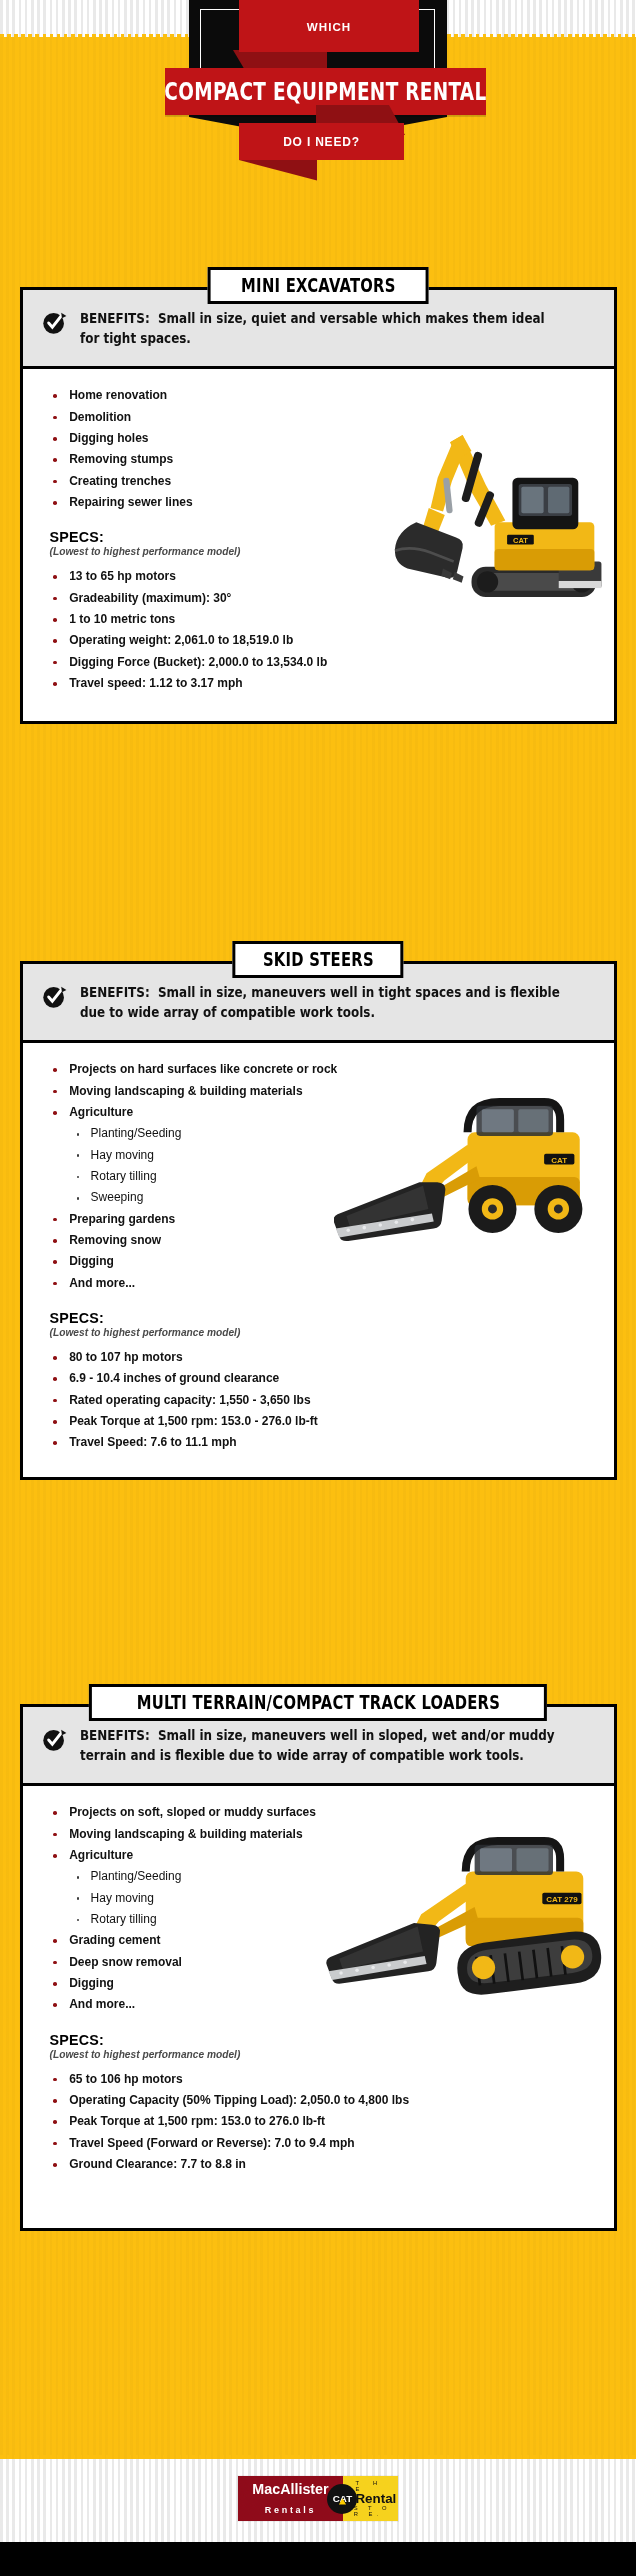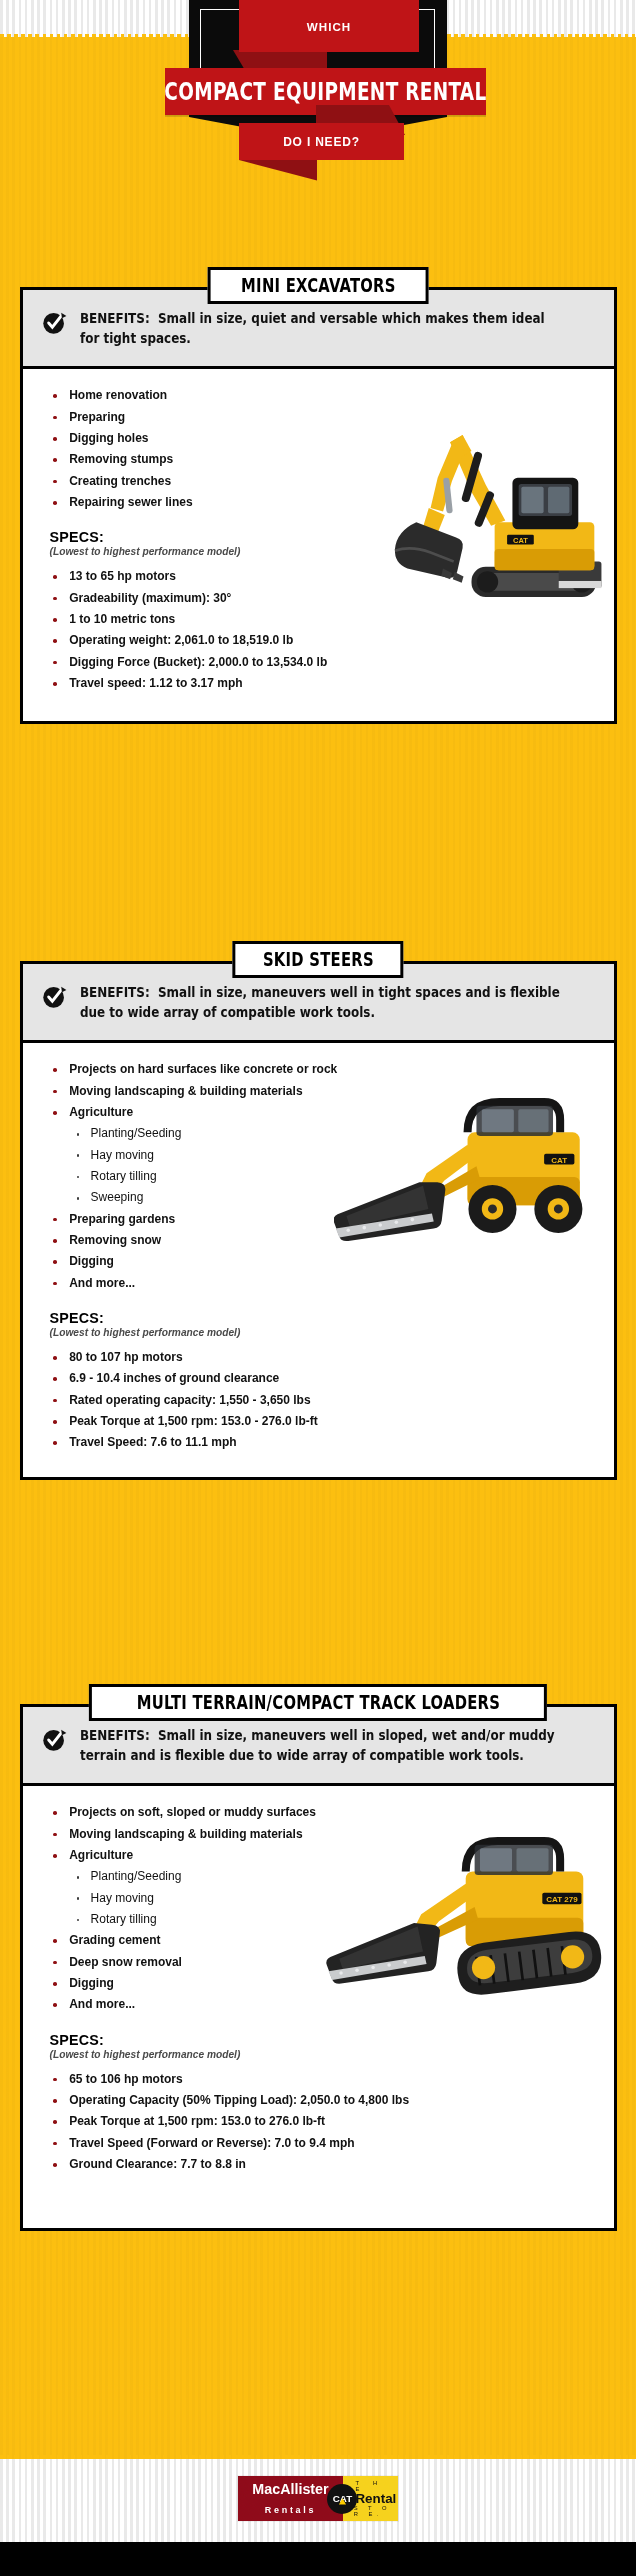--- a/index.html
+++ b/index.html
@@ -361,21 +361,21 @@
             <path d="M88 146 q-22 10 -24 30 q-1 16 14 22 l44 10 q10 2 12 -7 l6 -26 q2 -9 -8 -12 Z" fill="#2b2b2b"></path>
             <path d="M64 178 q18 -6 40 2 l26 10" stroke="#4d4d4d" stroke-width="3" fill="none"></path>
 
             <path d="M118 198 l10 5 l-2 7 l-10 -4 Z" fill="#3a3a3a"></path>
             <path d="M131 202 l10 5 l-2 7 l-10 -4 Z" fill="#3a3a3a"></path>
           </svg>
         </div>
 
         <ul class="uses">
             <li class="">Home renovation</li>
-            <li class="">Preparing</li>
+            <li class="">Demolition</li>
             <li class="">Digging holes</li>
             <li class="">Removing stumps</li>
             <li class="">Creating trenches</li>
             <li class="">Repairing sewer lines</li>
           </ul>
 
         <div class="specs-head">
           <span class="t">SPECS:</span>
           <span class="s">(Lowest to highest performance model)</span>
         </div>

